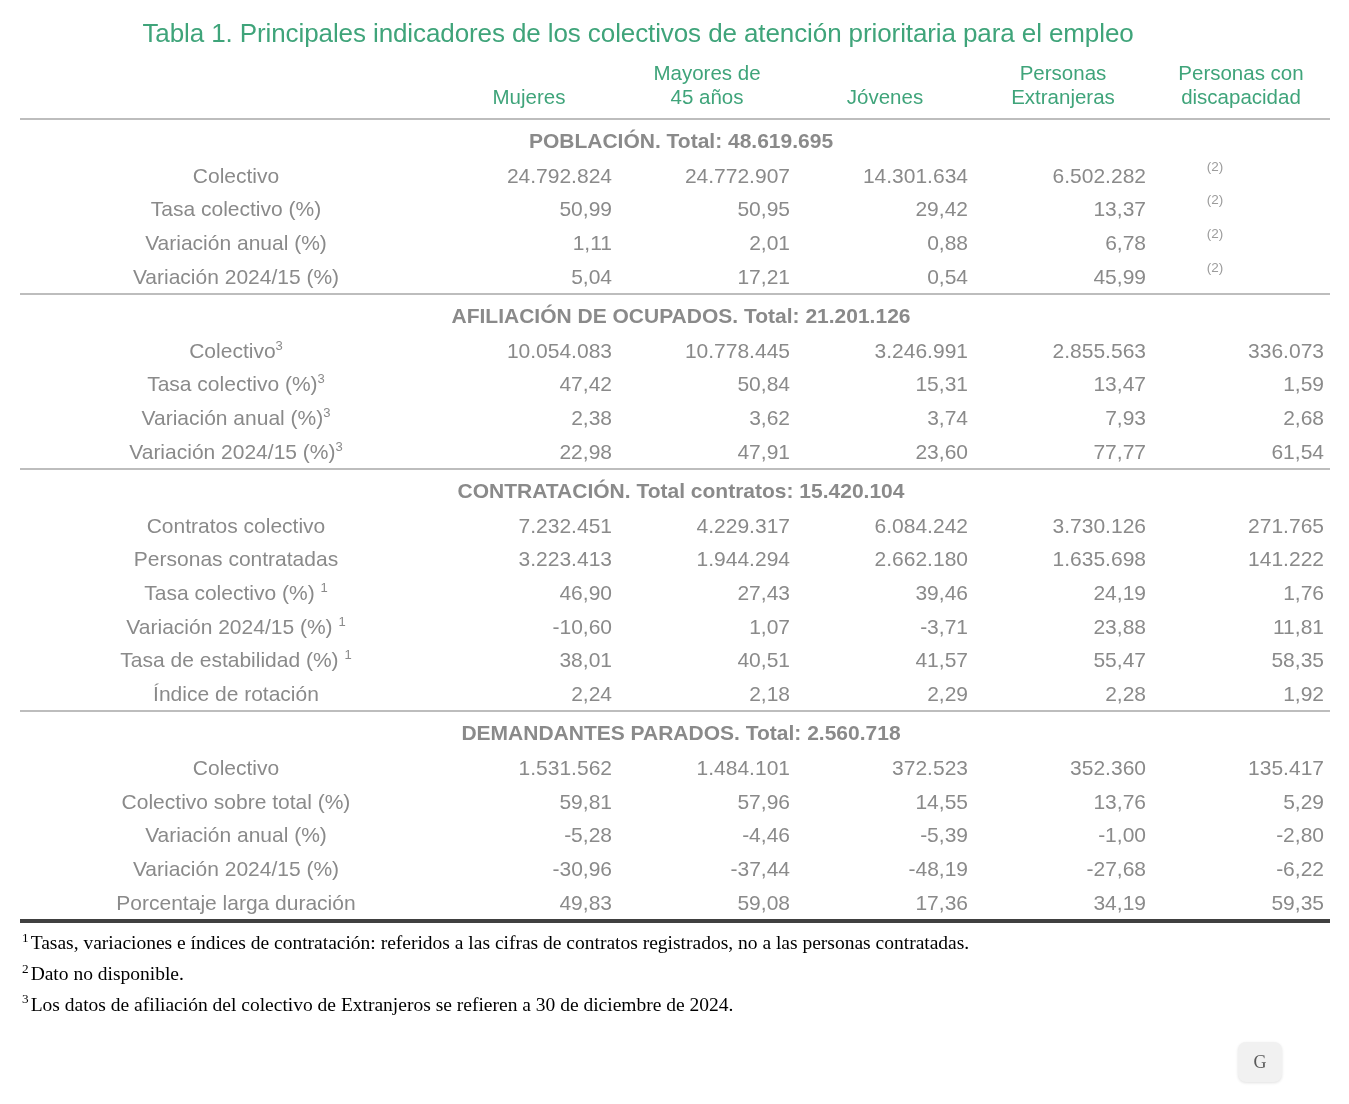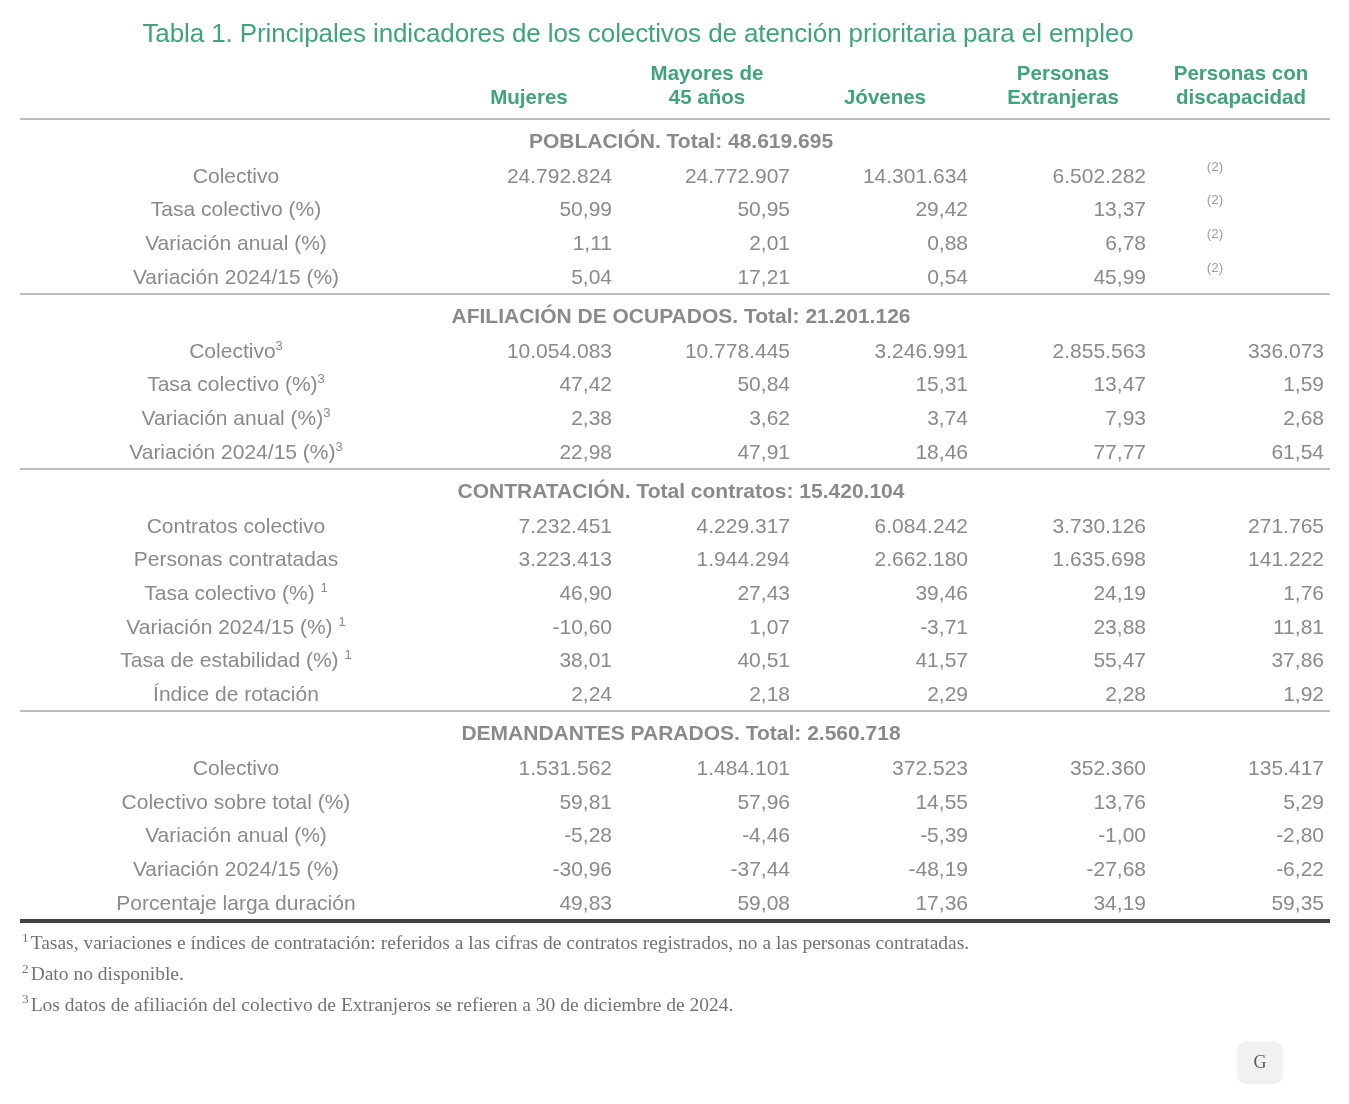--- a/index.html
+++ b/index.html
@@ -36,21 +36,21 @@
     margin-left: 20px;
     table-layout: fixed;
   }
   table.indicadores col.c-label { width: 420px; }
   table.indicadores col.c-data  { width: 178px; }
   table.indicadores col.c-data2 { width: 178px; }
 
   thead th {
     color: #3FA47A;
     font-size: 20.5px;
-    font-weight: 700;
+    font-weight: 400;
     text-align: center;
     vertical-align: bottom;
     padding: 6px 8px 10px 8px;
     line-height: 1.15;
   }
   thead th.blank { border: none; }
   thead tr.head-row th { border-bottom: 1.5px solid #c9c9c9; }
   thead tr.head-row th.blank { border-bottom: 1.5px solid #c9c9c9; }
 
   tbody td {
@@ -101,21 +101,21 @@
     padding-right: 52px;
   }
   .footnotes {
     margin-left: 22px;
     margin-top: 5px;
     width: 1300px;
   }
   .footnote {
     font-family: "Liberation Serif", serif;
     font-size: 19.5px;
-    color: #737373;
+    color: #000000;
     line-height: 1.48;
     padding: 1px 0;
   }
   .footnote sup {
     font-size: 0.68em;
     vertical-align: super;
     padding-right: 2px;
   }
   .corner-chip {
     position: absolute;
@@ -237,21 +237,21 @@
           <td class="num">2,38</td>
           <td class="num">3,62</td>
           <td class="num">3,74</td>
           <td class="num">7,93</td>
           <td class="num">2,68</td>
         </tr>
         <tr>
           <td class="label"><span>Variación 2024/15 (%)</span><sup>3</sup></td>
           <td class="num">22,98</td>
           <td class="num">47,91</td>
-          <td class="num">18,46</td>
+          <td class="num">23,60</td>
           <td class="num">77,77</td>
           <td class="num">61,54</td>
         </tr>
         <tr class="section section-top">
           <td class="label" colspan="6">CONTRATACIÓN. Total contratos: 15.420.104</td>
         </tr>
         <tr>
           <td class="label"><span>Contratos colectivo</span></td>
           <td class="num">7.232.451</td>
           <td class="num">4.229.317</td>
@@ -282,21 +282,21 @@
           <td class="num">-3,71</td>
           <td class="num">23,88</td>
           <td class="num">11,81</td>
         </tr>
         <tr>
           <td class="label"><span>Tasa de estabilidad (%) </span><sup>1</sup></td>
           <td class="num">38,01</td>
           <td class="num">40,51</td>
           <td class="num">41,57</td>
           <td class="num">55,47</td>
-          <td class="num">37,86</td>
+          <td class="num">58,35</td>
         </tr>
         <tr>
           <td class="label"><span>Índice de rotación</span></td>
           <td class="num">2,24</td>
           <td class="num">2,18</td>
           <td class="num">2,29</td>
           <td class="num">2,28</td>
           <td class="num">1,92</td>
         </tr>
         <tr class="section section-top">

